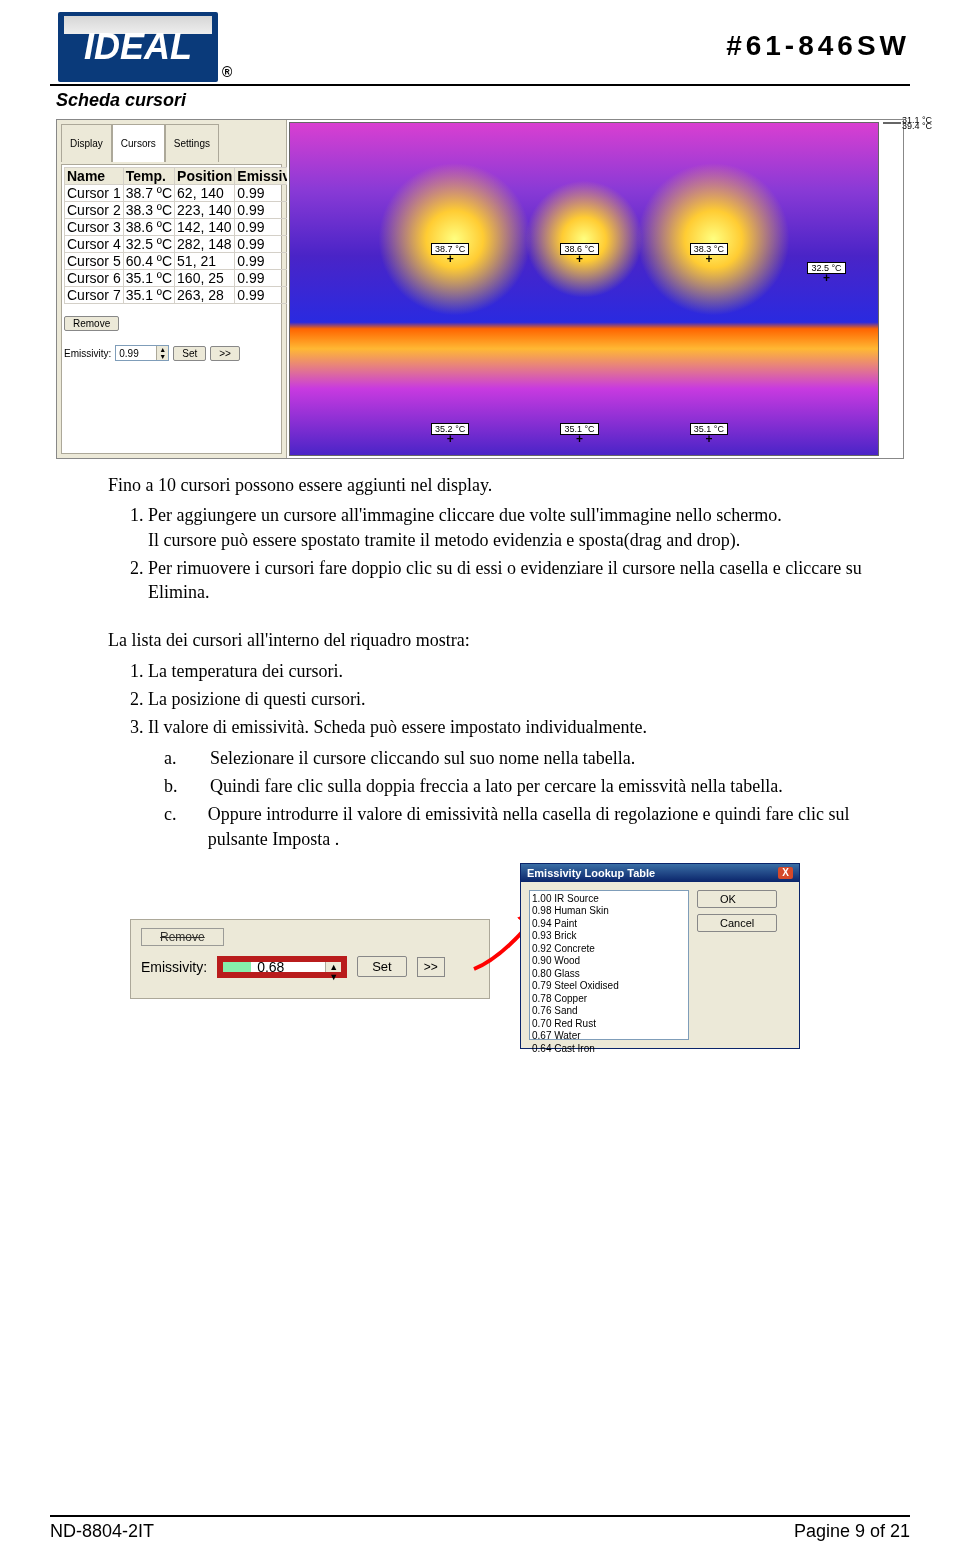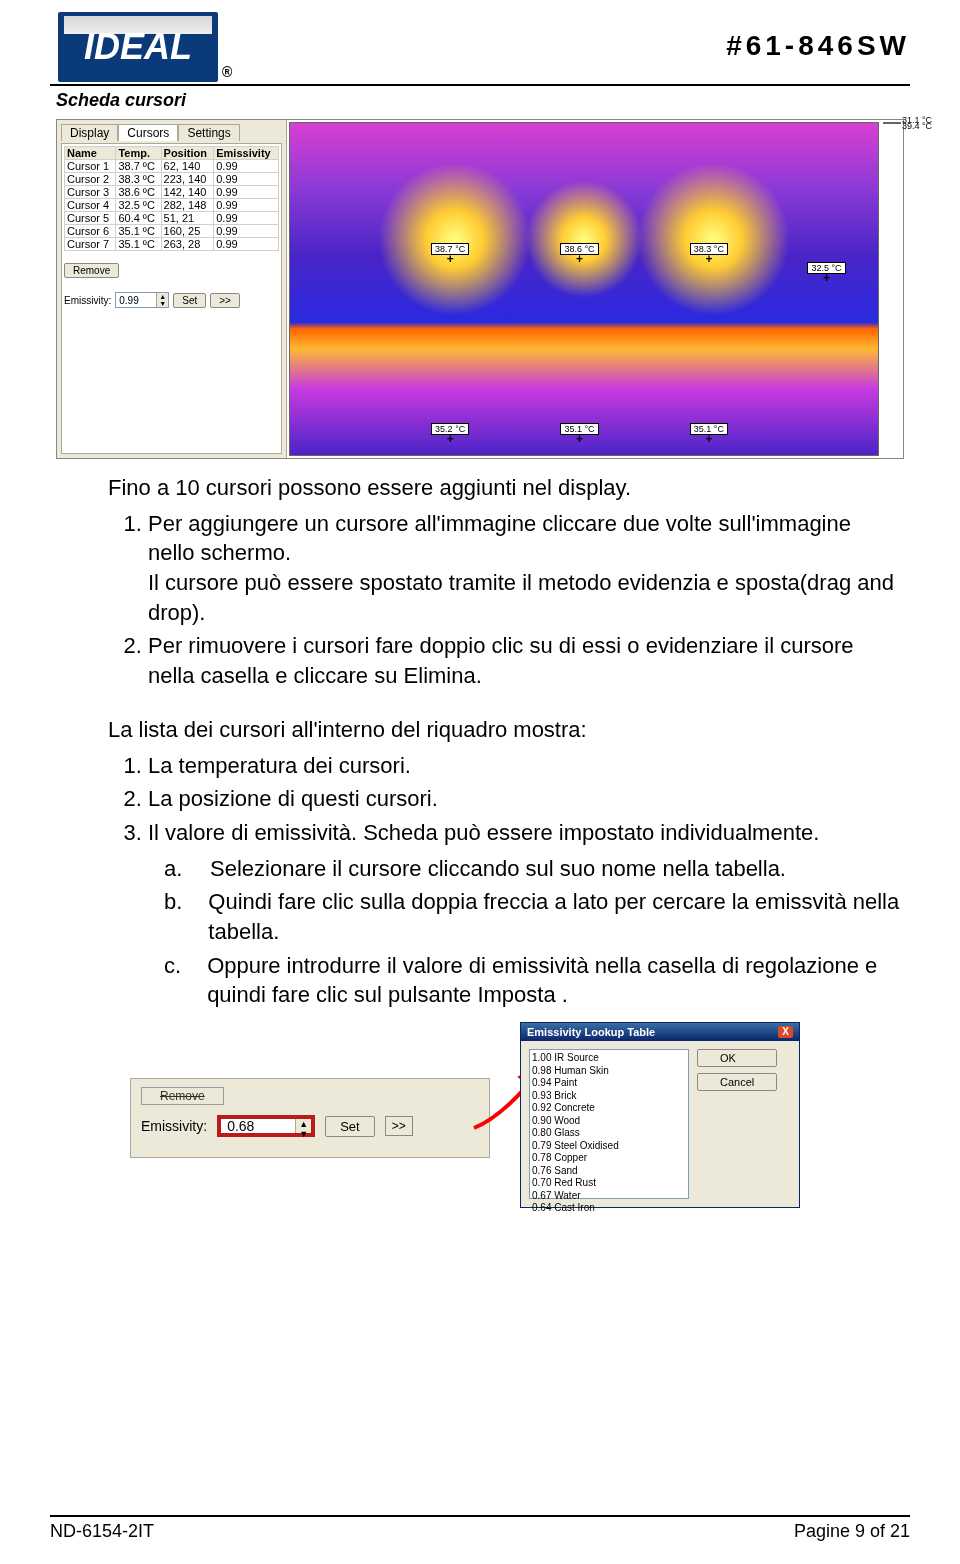--- a/index.html
+++ b/index.html
@@ -79,36 +79,36 @@
     background: #ece9d8;
     border-right: 1px solid #aca899;
     padding: 4px;
     display: flex;
     flex-direction: column;
   }
   .tabs { display: flex; gap: 0; margin-bottom: 2px; }
   .tab {
     border: 1px solid #aca899;
     border-bottom: none;
-    padding: 1px 8px;
-    background: #ece9d8;
-    font-size: 12px;
+    padding: 13px 8px;
+    background: #ece9d8;
+    font-size: 10px;
   }
   .tab.active { background: #fff; position: relative; }
   .tab-body {
     flex: 1;
     background: #fff;
     border: 1px solid #aca899;
     border-top-left-radius: 0;
     padding: 2px;
   }
   table.cursor-table {
     width: 100%;
     border-collapse: collapse;
-    font-size: 11px;
+    font-size: 14px;
   }
   table.cursor-table th, table.cursor-table td {
     border: 1px solid #d4d0c8;
     padding: 0 2px;
     text-align: left;
     white-space: nowrap;
   }
   table.cursor-table th { background: #ece9d8; }
   .btn {
     font-size: 10px;
@@ -186,21 +186,21 @@
     margin: 2px;
     background: linear-gradient(#ffffe0,#ffdd33,#ff7700,#ee1199,#8833cc,#3322bb,#000044);
     border: 1px solid #666;
     position: relative;
   }
   .cb-label { position: absolute; right: 22px; font-size: 9px; background: rgba(255,255,255,0); }
   .cb-top { top: -2px; right: -36px; width: 34px; text-align: left; }
   .cb-bot { bottom: -2px; right: -36px; width: 34px; text-align: left; }
 
   
-  .body-text { margin: 14px 10px 0 58px; font-size: 22px; line-height: 1.35; }
+  .body-text { margin: 14px 10px 0 58px; font-size: 18px; line-height: 1.35; font-family: Liberation Serif, serif; }
   .body-text ol { margin: 6px 0 6px 40px; padding: 0; }
   .body-text ol li { margin-bottom: 4px; }
   .sublist { margin-left: 56px; }
   .sublist .row { display: flex; gap: 26px; margin-bottom: 4px; }
   .sublist .lbl { width: 20px; }
 
   
   .lower-wrap {
     position: relative;
     margin: 12px 0 0 80px;
@@ -217,23 +217,24 @@
   }
   .emiss-panel .btn2 {
     border: 1px solid #888;
     background: #ece9d8;
     padding: 2px 14px;
     border-radius: 2px;
     font-size: 13px;
   }
   .emiss-panel .spin2 {
     display: inline-flex;
-    border: 4px solid #b91c1c;
+    border: 6px solid #b91c1c;
     background: #86efac;
     height: 22px;
+    padding-left: 28px;
   }
   .emiss-panel .spin2 input {
     border: none; width: 74px; font-size: 14px; padding: 2px 6px; outline: none;
   }
   .emiss-panel .spin2 .ar {
     width: 16px; background: #ece9d8; border-left: 1px solid #aca899;
     display: flex; flex-direction: column; font-size: 9px; line-height: 10px; text-align: center;
   }
   .emiss-panel .rmv {
     border: 1px solid #888; background: #ece9d8; padding: 1px 18px; font-size: 12px;
@@ -490,16 +491,16 @@
         <span class="b">Cancel</span>
       </div>
     </div>
   </div>
 
 </div>
 
 <div class="footer">
   <hr>
   <div class="footer-row">
-    <span>ND-6154-2IT</span>
+    <span>ND-8804-2IT</span>
     <span>Pagine 9 of 21</span>
   </div>
 </div>
 
 </body></html>

